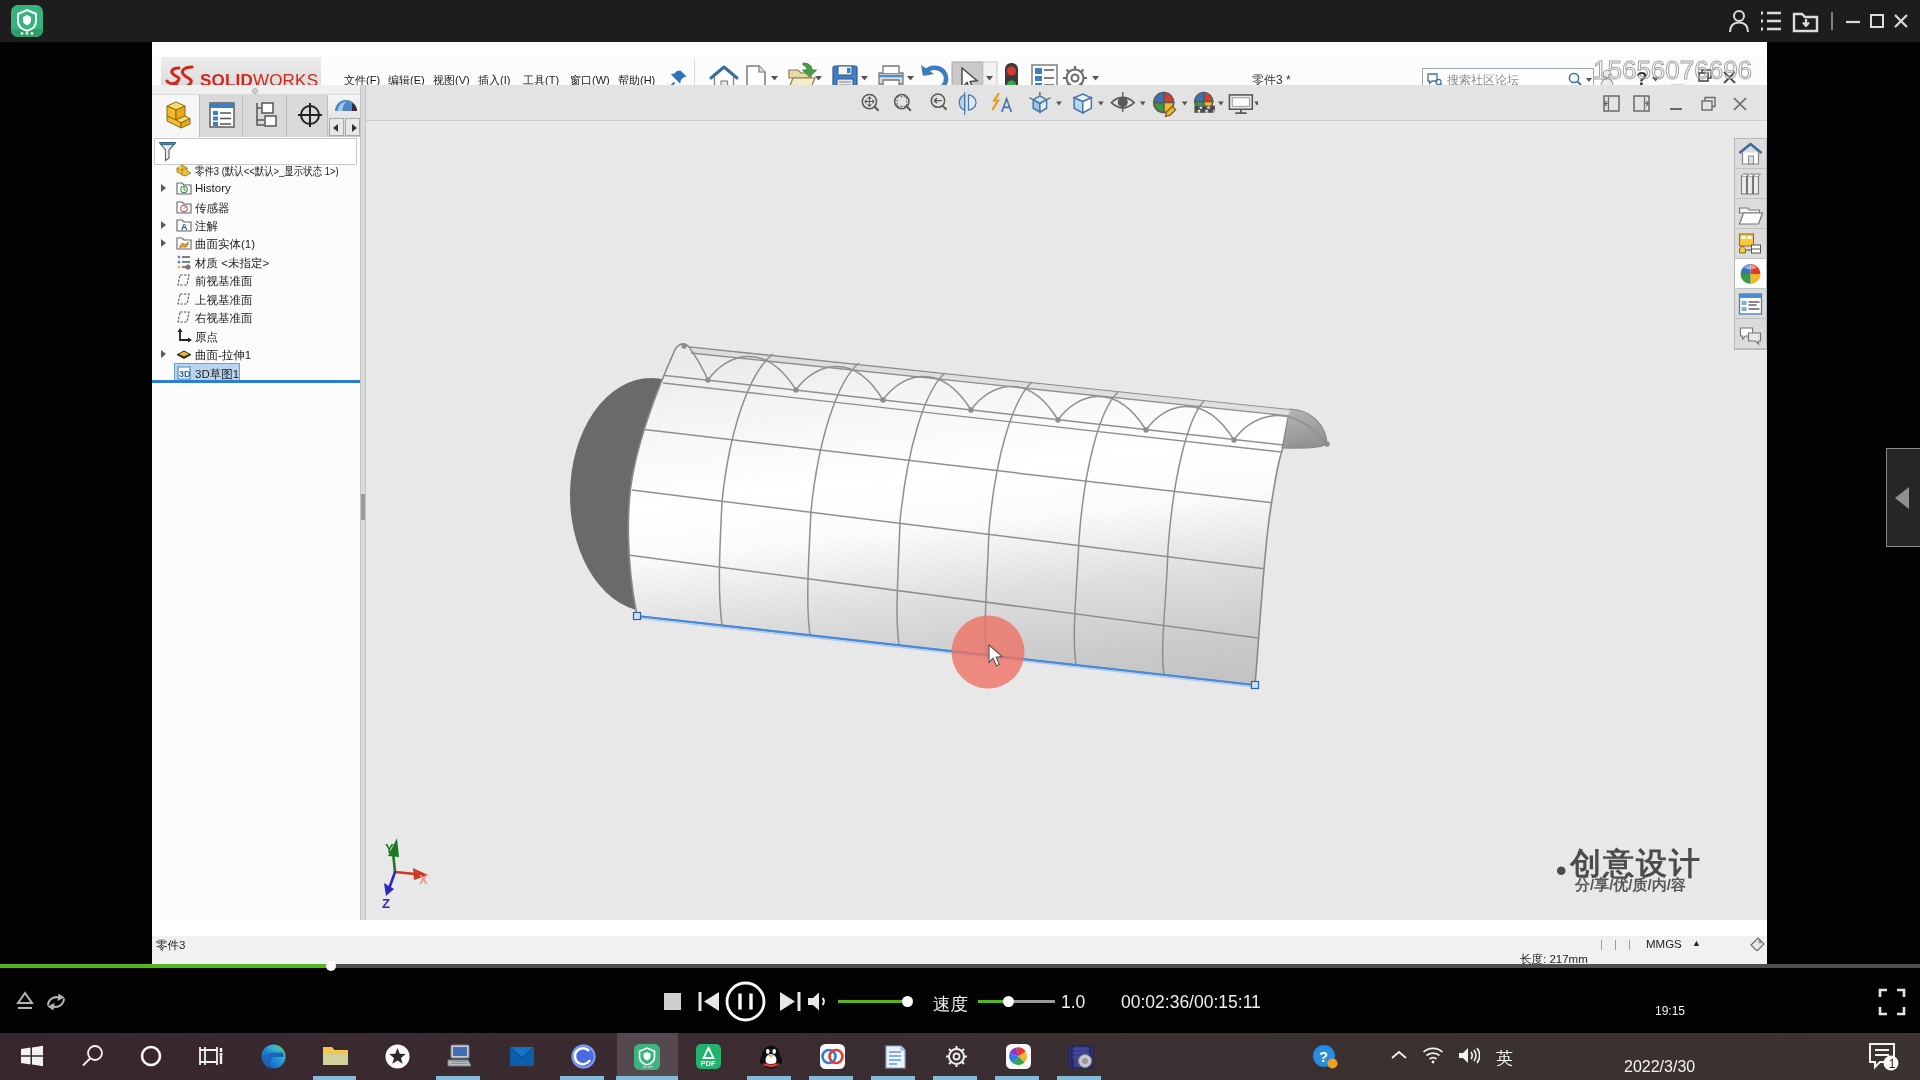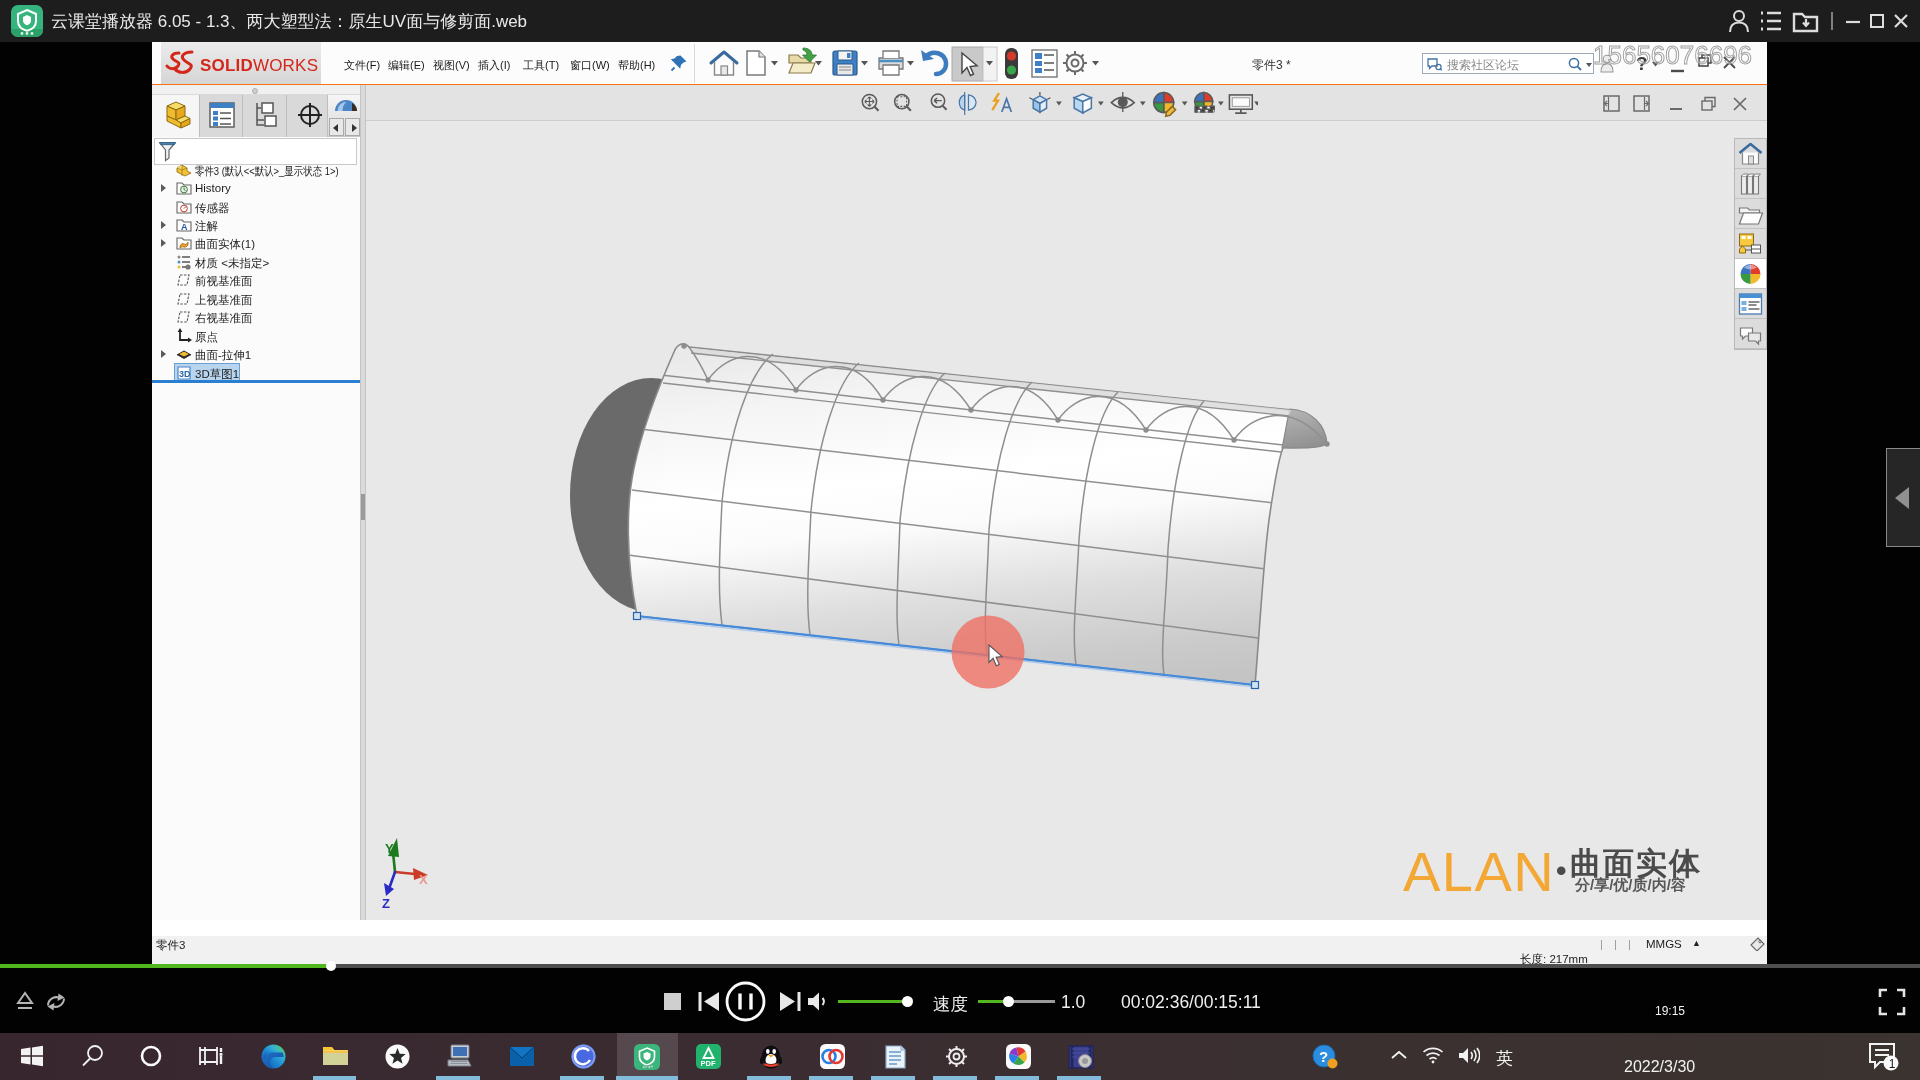--- a/index.html
+++ b/index.html
@@ -2,21 +2,21 @@
 <html><head><meta charset="utf-8">
 <style>
 *{margin:0;padding:0;box-sizing:border-box;}
 html,body{width:1920px;height:1080px;overflow:hidden;background:#000;
  font-family:"Liberation Sans",sans-serif;}
 .abs{position:absolute;}
 #titlebar{position:absolute;left:0;top:0;width:1920px;height:42px;background:#1d1d1d;}
 #titlebar .tt{position:absolute;left:51px;top:10px;font-size:17px;color:#e9e9e9;letter-spacing:0px;}
 #video{position:absolute;left:0;top:42px;width:1920px;height:991px;background:#020202;}
 #sw{position:absolute;left:152px;top:42px;width:1615px;height:910px;background:#fff;font-size:12px;color:#111;}
-.menurow{position:absolute;left:0;top:0;width:1615px;height:43px;background:#fcfcfc;border-bottom:1px solid #f97316;}
+.menurow{position:absolute;left:0;top:15px;width:1615px;height:43px;background:#fcfcfc;border-bottom:1px solid #f97316;}
 .logo{position:absolute;left:9px;top:0px;width:160px;height:42px;background:linear-gradient(#ececec,#d5d5d5);}
 .menu{position:absolute;top:16px;font-size:11px;color:#1a1a1a;}
 .dtitle{position:absolute;top:15px;font-size:12px;color:#333;}
 .search{position:absolute;left:1270px;top:11px;width:172px;height:21px;background:#fff;border:1px solid #9aa8b8;}
 .search .ph{position:absolute;left:24px;top:3px;font-size:12px;color:#8a8a8a;}
 .wmark{position:absolute;left:1441px;top:-2px;font-size:26px;color:rgba(255,255,255,0.5);
  -webkit-text-stroke:1px rgba(130,130,130,0.75);letter-spacing:0px;z-index:60;}
 .lp{position:absolute;left:0;top:43px;width:208px;height:835px;background:#fbfbfb;}
 .lp-strip{position:absolute;left:0;top:0;width:208px;height:10px;background:#f0f0f0;border-bottom:1px solid #dadada;}
 .tabbar{position:absolute;left:0;top:10px;width:208px;height:42px;background:linear-gradient(#f6f6f6,#d8d8d8);border-bottom:1px solid #c6c6c6;}
@@ -51,21 +51,20 @@
 <div id="titlebar">
 <svg class="abs" style="left:11px;top:5px" width="32" height="32" viewBox="0 0 32 32">
  <rect x="0" y="0" width="32" height="32" rx="7" fill="#35b57d"></rect>
  <path d="M0 24 a7 7 0 0 0 7 8 h18 a7 7 0 0 0 7 -8 z" fill="#2da06a"></path>
  <path d="M16 5 L25 9 V16 C25 21 21 24.5 16 25.8 C11 24.5 7 21 7 16 V9 Z" fill="none" stroke="#fff" stroke-width="2"></path>
  <path d="M16 10 L20 12 V15.5 C20 18 18.3 19.6 16 20.3 C13.7 19.6 12 18 12 15.5 V12 Z" fill="#fff"></path>
  <circle cx="11" cy="28.5" r="1.4" fill="#d9f3e6"></circle>
       <circle cx="16" cy="28.5" r="1.4" fill="#d9f3e6"></circle>
       <circle cx="21" cy="28.5" r="1.4" fill="#d9f3e6"></circle>
 </svg>
-<span class="tt">云课堂播放器 6.05 - 1.3、两大塑型法：原生UV面与修剪面.web</span>
 <svg class="abs" style="left:1725px;top:8px" width="190" height="26" viewBox="0 0 190 26" fill="none" stroke="#dcdcdc" stroke-width="2">
  <circle cx="14" cy="8" r="5"></circle>
       <path d="M5 24 C5 17 9 14.5 14 14.5 C19 14.5 23 17 23 24"></path>
  <g stroke-width="2.4">
         <path d="M42 5 h14 M42 13 h14 M42 21 h14"></path>
         <path d="M36 5 h2 M36 13 h2 M36 21 h2" stroke-width="3"></path>
       </g>
  <path d="M69 6 h8 l3 3 h12 v14 h-23 z" stroke-width="2.4"></path>
  <g stroke-width="2.2">
         <path d="M81 11 v6 M78 14.5 l3 3.4 3-3.4"></path>
@@ -493,23 +492,22 @@
               <text x="385" y="853" font-size="13" fill="#1e7a1e" font-weight="700">Y</text>
               <path d="M 395,872 L 415,874" stroke="#cc3a28" stroke-width="2.6" fill="none"></path>
               <path d="M 413,868 L 428,875 L 414,880 Z" fill="#cc3a28"></path>
               <text x="419" y="884" font-size="13" fill="#e89a8e" font-weight="700">X</text>
               <path d="M 395,872 L 390,886" stroke="#2a2ac8" stroke-width="2.6" fill="none"></path>
               <path d="M 384,883 L 386,896 L 394,889 Z" fill="#2a2ac8"></path>
               <text x="382" y="908" font-size="13" fill="#2a2ac8" font-weight="700">Z</text>
             </g>
           </g>
         </svg>
-<div class="alan">ALAN</div>
 <div class="alanmid">•</div>
-<div class="alancn">曲面实体</div>
+<div class="alancn">创意设计</div>
 <div class="alansub">分/享/优/质/内/容</div>
 </div>
 <div class="taskpane">
 <div class="tpcell" style="top:0px;background:transparent"><svg width="31" height="30" viewBox="0 0 31 30">
             <g transform="translate(4.5,4)">
               <path d="M0 10 L11 1 L22 10" stroke="#3a6b9e" stroke-width="2.6" fill="none" stroke-linejoin="round"></path>
               <path d="M3 9.5 V21 H19 V9.5" fill="#fdfdfd" stroke="#888" stroke-width="1.2"></path>
               <rect x="9" y="13" width="5" height="8" fill="#e0e0e0" stroke="#888"></rect>
             </g>
           </svg></div>

